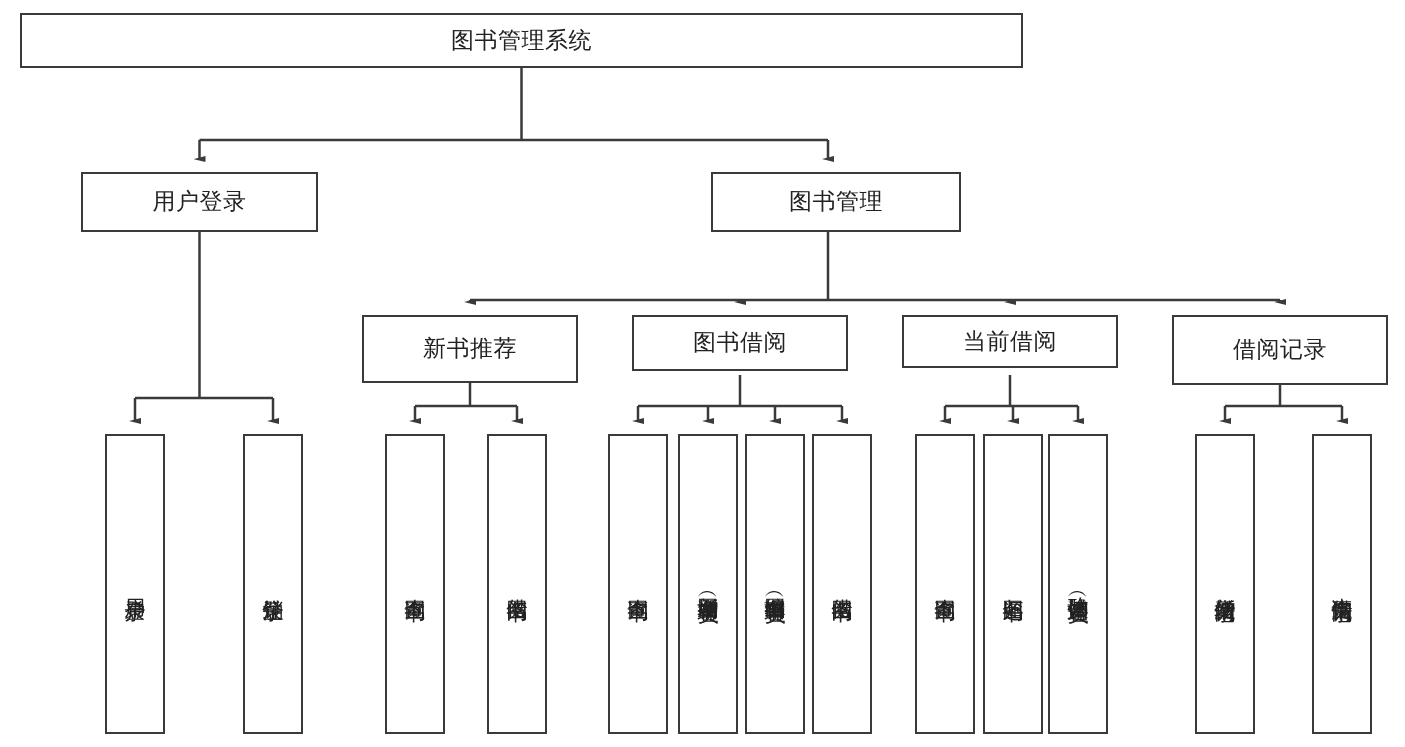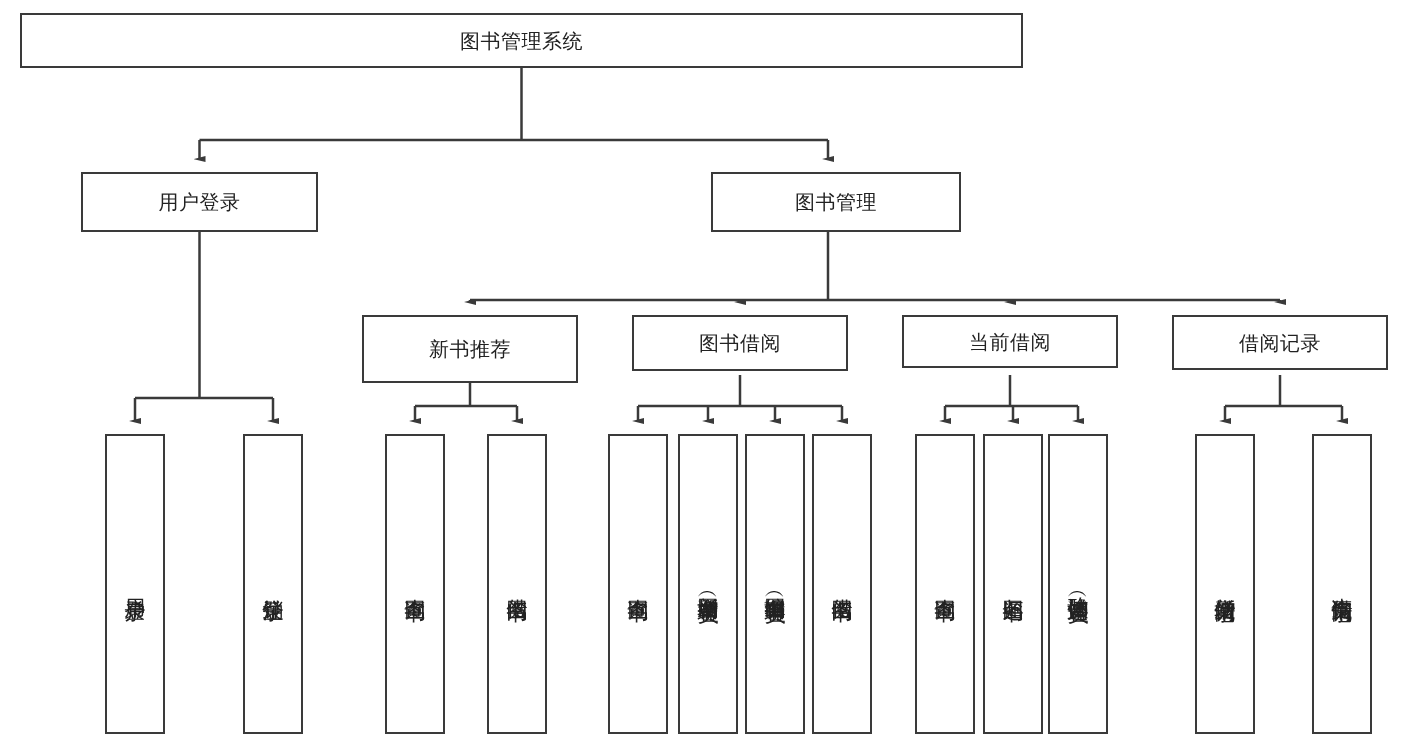--- a/index.html
+++ b/index.html
@@ -29,21 +29,21 @@
     position: absolute;
     box-sizing: border-box;
     background: #ffffff;
     border: 2px solid #3a3a3a;
     display: flex;
     align-items: center;
     justify-content: center;
     color: #222222;
   }
   .node.h {
-    font-size: 20px;
+    font-size: 23px;
     line-height: 1.2;
     letter-spacing: 0.5px;
   }
   .node.v {
     writing-mode: vertical-rl;
     text-orientation: upright;
     font-size: 21px;
     line-height: 1.15;
     letter-spacing: 1px;
     padding: 4px 0;
@@ -123,21 +123,21 @@
       </div>
       <div class="node h" style="left: 362px; top: 315px; width: 216px; height: 68px;">
         <span class="htext">新书推荐</span>
       </div>
       <div class="node h" style="left: 632px; top: 315px; width: 216px; height: 56px;">
         <span class="htext">图书借阅</span>
       </div>
       <div class="node h" style="left: 902px; top: 315px; width: 216px; height: 53px;">
         <span class="htext">当前借阅</span>
       </div>
-      <div class="node h" style="left: 1172px; top: 315px; width: 216px; height: 55px;">
+      <div class="node h" style="left: 1172px; top: 315px; width: 216px; height: 70px;">
         <span class="htext">借阅记录</span>
       </div>
       <div class="node v" style="left: 105px; top: 434px; width: 60px; height: 300px;">
         <span class="vtext">用户登录</span>
       </div>
       <div class="node v" style="left: 243px; top: 434px; width: 60px; height: 300px;">
         <span class="vtext">注销登录</span>
       </div>
       <div class="node v" style="left: 385px; top: 434px; width: 60px; height: 300px;">
         <span class="vtext">查询图书</span>

